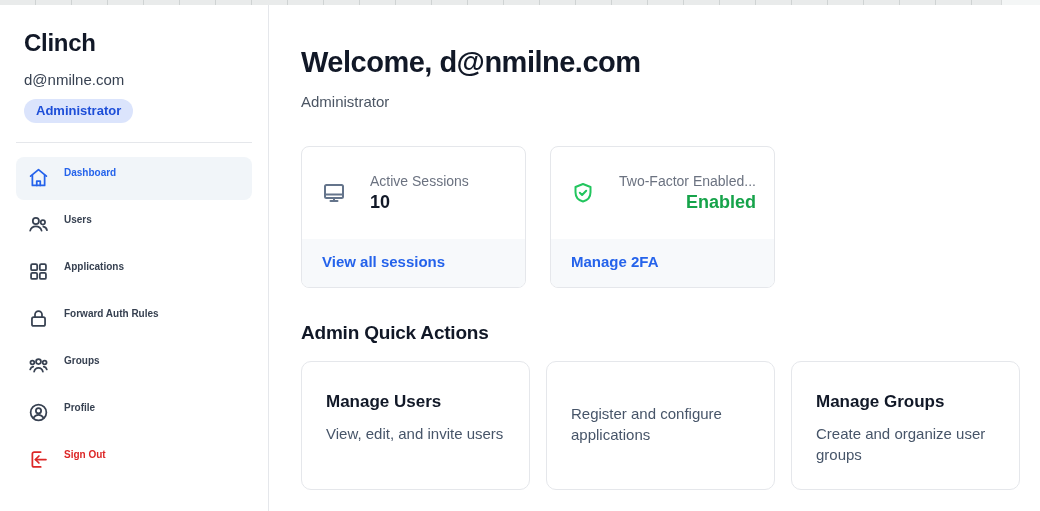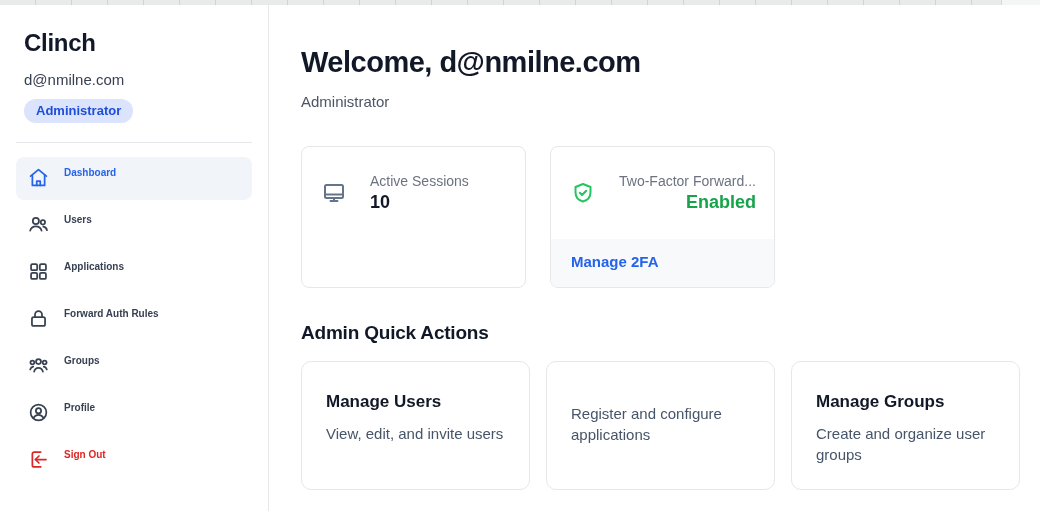--- a/index.html
+++ b/index.html
@@ -193,32 +193,33 @@
                 <line x1="3.5" y1="13.5" x2="20.5" y2="13.5"></line>
                 <line x1="12" y1="17" x2="12" y2="20"></line>
                 <line x1="8.5" y1="20" x2="15.5" y2="20"></line>
               </svg>
           </span>
           <div>
             <div class="stat-label">Active Sessions</div>
             <div class="stat-value">10</div>
           </div>
         </div>
+        <div class="stat-footer">View all sessions</div>
       </div>
 
       <div class="stat-card">
         <div class="stat-body">
           <span class="stat-icon success">
             <svg viewBox="0 0 24 24" fill="none" stroke="currentColor" stroke-width="2" stroke-linecap="round" stroke-linejoin="round" width="24" height="24">
                 <path d="M12 3l7.5 3v5.2c0 4.6-3.1 8.1-7.5 9.3-4.4-1.2-7.5-4.7-7.5-9.3V6z"></path>
                 <polyline points="8.8 11.8 11.1 14 15.2 9.7"></polyline>
               </svg>
           </span>
           <div>
-            <div class="stat-label">Two-Factor Forward...</div>
+            <div class="stat-label">Two-Factor Enabled...</div>
             <div class="stat-value success">Enabled</div>
           </div>
         </div>
         <div class="stat-footer">Manage 2FA</div>
       </div>
 
     </div>
 
     <h2 class="section-title">Admin Quick Actions</h2>
 

